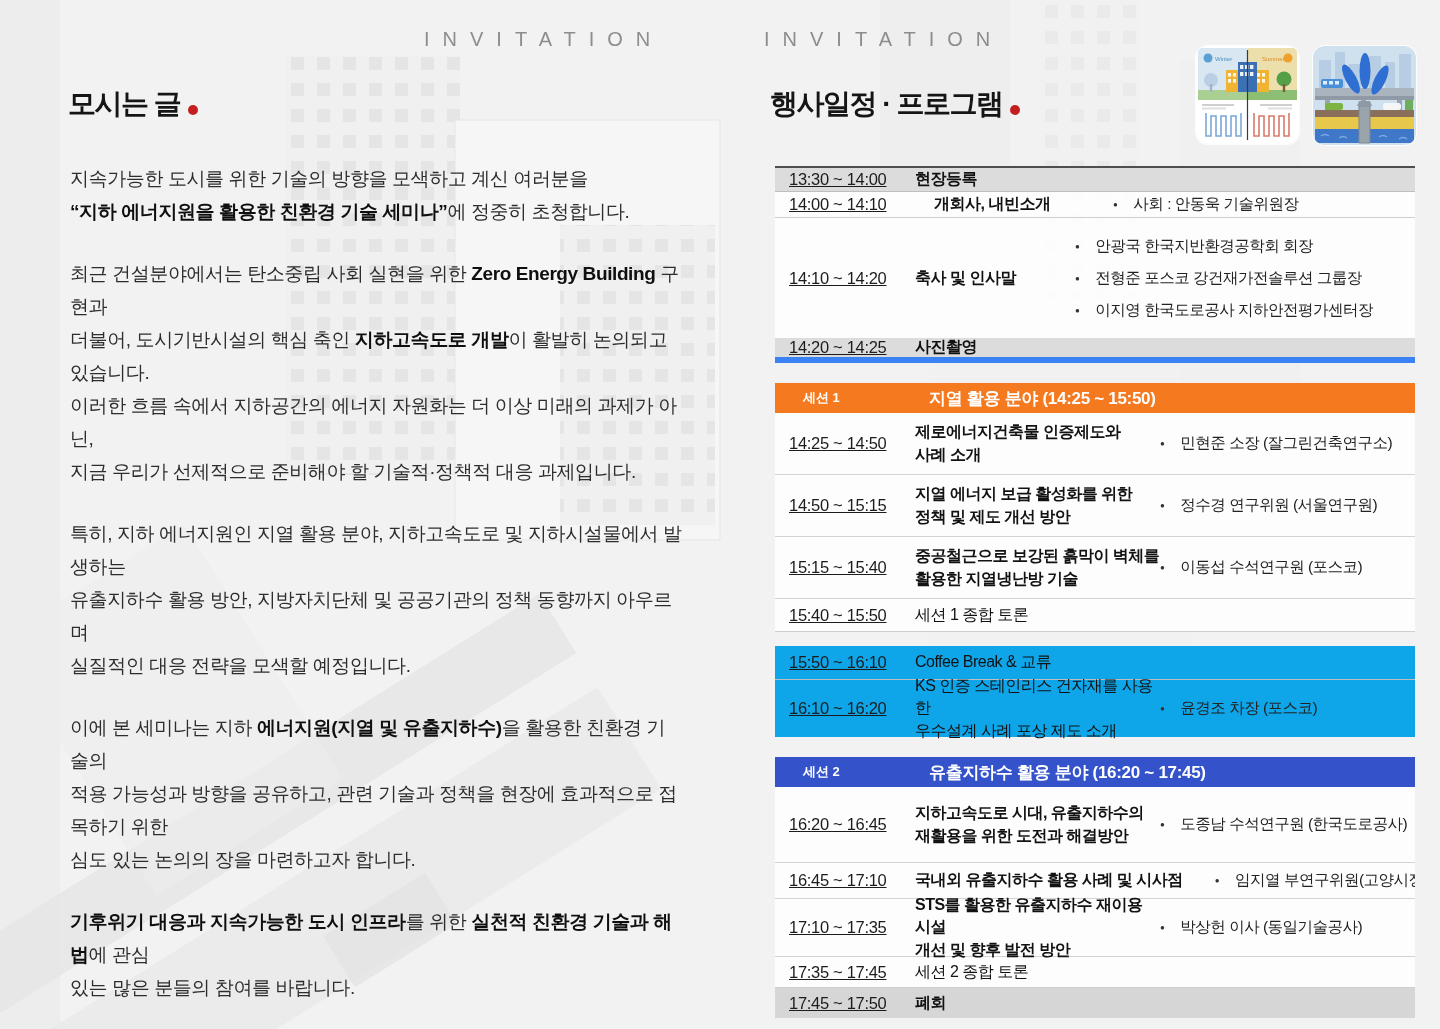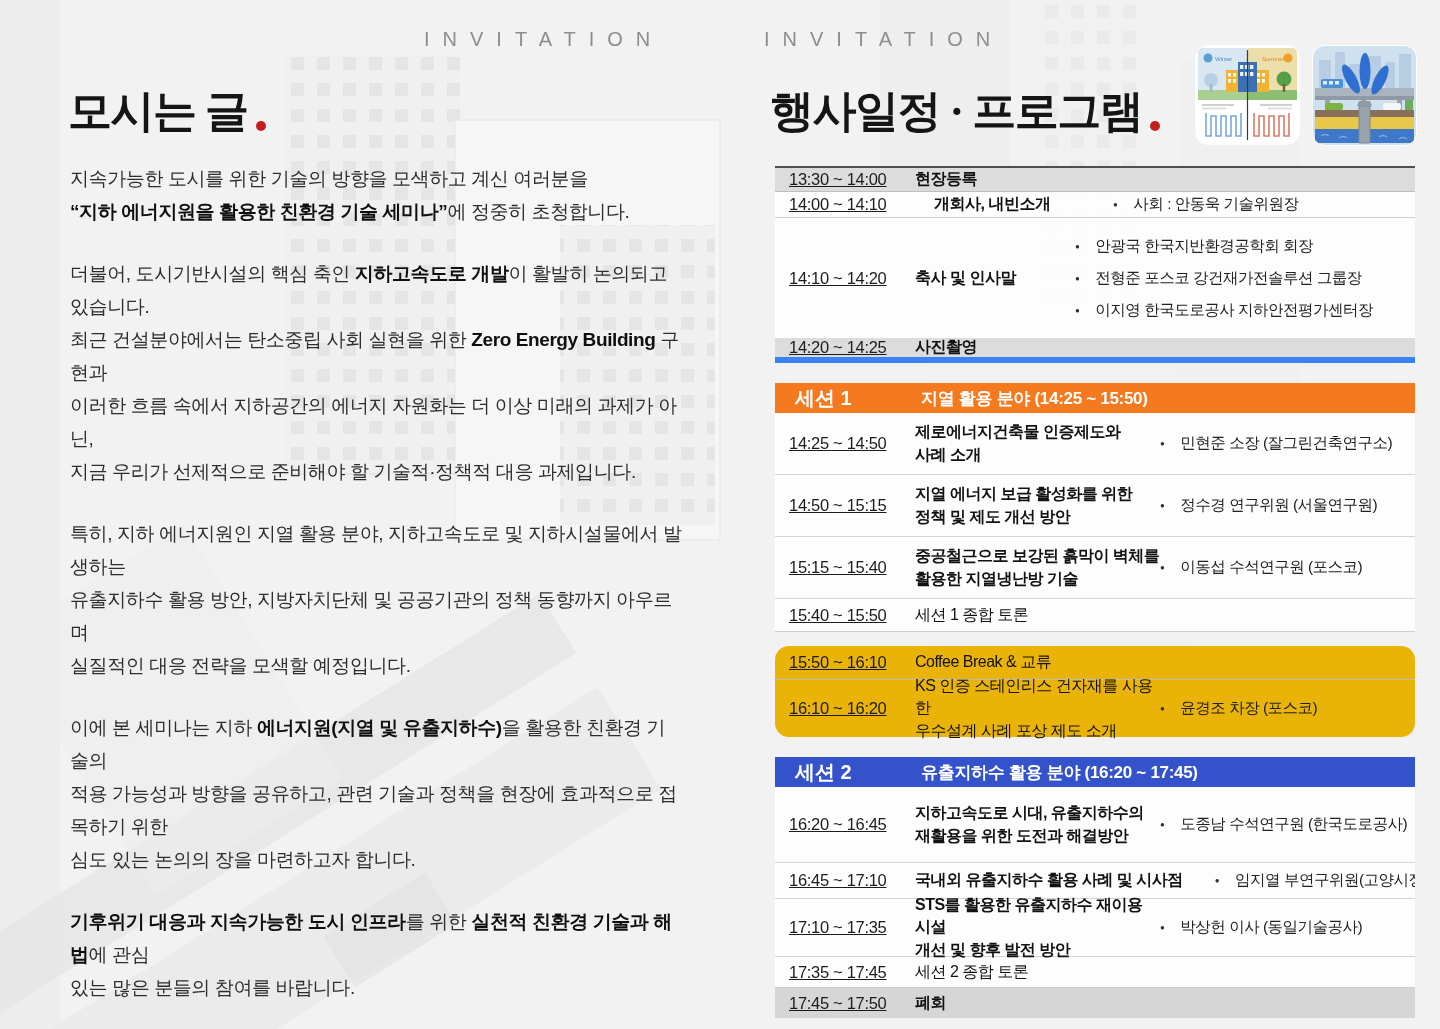--- a/index.html
+++ b/index.html
@@ -10,22 +10,22 @@
     color:#2b2b2b;
   }
   .bg{position:absolute;inset:0;z-index:0;}
 
   
   .inv-label{position:absolute;top:28px;font-size:20px;letter-spacing:13px;
     color:#8d8d8d;font-weight:400;z-index:1;}
   #inv-left{left:424px;}
   #inv-right{left:764px;}
 
-  .col-title{font-size:44px;font-weight:800;color:#151515;letter-spacing:-1.5px;
-    line-height:1;display:flex;align-items:flex-end;font-family:Liberation Serif, serif;}
+  .col-title{font-size:28px;font-weight:800;color:#151515;letter-spacing:-1.5px;
+    line-height:1;display:flex;align-items:flex-end;}
   .left-title{position:absolute;left:68px;top:90px;z-index:1;}
   .right-title{position:absolute;left:770px;top:90px;z-index:1;}
   .dot{display:inline-block;width:10px;height:10px;border-radius:50%;
     background:#c41f1f;margin-left:8px;margin-bottom:3px;}
 
   
   .left-body{position:absolute;left:70px;top:162px;width:612px;z-index:1;
     font-size:19px;line-height:33px;color:#2d2d2d;letter-spacing:-0.4px;}
   .para{margin-bottom:29px;}
   .para .b{font-weight:700;color:#0f0f0f;}
@@ -47,27 +47,27 @@
   .sp .bullet{font-size:12px;margin-right:16px;color:#333;flex-shrink:0;}
 
   .bg-gray{background:#dcdcdc;}
   .bg-white{background:rgba(255,255,255,.86);}
   .r0{height:26px;border-top:2px solid #4e4e4e;border-bottom:1px solid #bfbfbf;}
   .r1{height:26px;border-bottom:1px solid #cfcfcf;gap:19px;}
   .r2{height:120px;}
   .r2 .sp{margin:5.5px 0;}
   .r3{height:25px;border-bottom:6px solid #3b82f6;}
   .sec{height:30px;display:flex;align-items:center;color:#fff;font-weight:700;}
-  .sec .sec-label{width:126px;padding-left:20px;font-size:20px;flex-shrink:0;}
+  .sec .sec-label{width:126px;padding-left:28px;font-size:13px;flex-shrink:0;}
   .sec .sec-title{font-size:17px;letter-spacing:-0.3px;}
   .sec1{background:#f4791f;margin-top:20px;}
   .sec2{background:#3453cb;margin-top:20px;}
   .rt{height:62px;border-bottom:1px solid #d4d4d4;}
   .r7{height:33px;border-bottom:1px solid #cfcfcf;}
-  .cblock{margin-top:14px;background:#eab308;border-radius:14px;}
+  .cblock{margin-top:14px;background:#0ea5e9;}
   .r8{height:34px;border-bottom:1px solid #bdbdbd;}
   .r9{height:57px;}
   .r10{height:76px;border-bottom:1px solid #d4d4d4;}
   .r11{height:36px;border-bottom:1px solid #d4d4d4;}
   .r12{height:58px;border-bottom:1px solid #d4d4d4;}
   .r13{height:31px;border-bottom:1px solid #cfcfcf;}
   .r14{height:30px;background:#d6d6d6;}
 </style>
 </head>
 <body>
@@ -102,22 +102,22 @@
   <span>모시는 글</span>
   <span class="dot"></span>
 </div>
 
 <div class="left-body">
   <div class="para">
       <div class="line"><span> 지속가능한 도시를 위한 기술의 방향을 모색하고 계신 여러분을</span></div>
       <div class="line"><span class="b">“지하 에너지원을 활용한 친환경 기술 세미나”</span><span>에 정중히 초청합니다.</span></div>
     </div>
   <div class="para">
+      <div class="line"><span>최근 건설분야에서는 탄소중립 사회 실현을 위한 </span><span class="b">Zero Energy Building</span><span> 구현과</span></div>
       <div class="line"><span>더불어, 도시기반시설의 핵심 축인 </span><span class="b">지하고속도로 개발</span><span>이 활발히 논의되고 있습니다.</span></div>
-      <div class="line"><span>최근 건설분야에서는 탄소중립 사회 실현을 위한 </span><span class="b">Zero Energy Building</span><span> 구현과</span></div>
       <div class="line"><span>이러한 흐름 속에서 지하공간의 에너지 자원화는 더 이상 미래의 과제가 아닌,</span></div>
       <div class="line"><span>지금 우리가 선제적으로 준비해야 할 기술적·정책적 대응 과제입니다.</span></div>
     </div>
   <div class="para">
       <div class="line"><span>특히, 지하 에너지원인 지열 활용 분야, 지하고속도로 및 지하시설물에서 발생하는</span></div>
       <div class="line"><span>유출지하수 활용 방안, 지방자치단체 및 공공기관의 정책 동향까지 아우르며</span></div>
       <div class="line"><span>실질적인 대응 전략을 모색할 예정입니다.</span></div>
     </div>
   <div class="para">
       <div class="line"><span>이에 본 세미나는 지하 </span><span class="b">에너지원(지열 및 유출지하수)</span><span>을 활용한 친환경 기술의</span></div>

